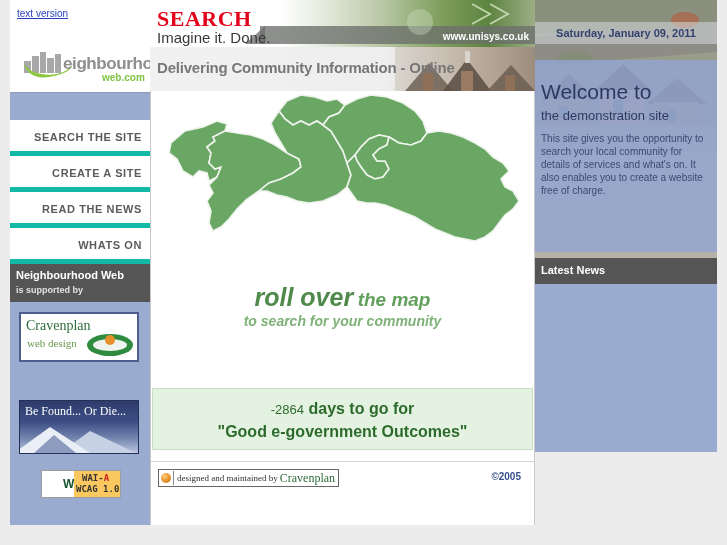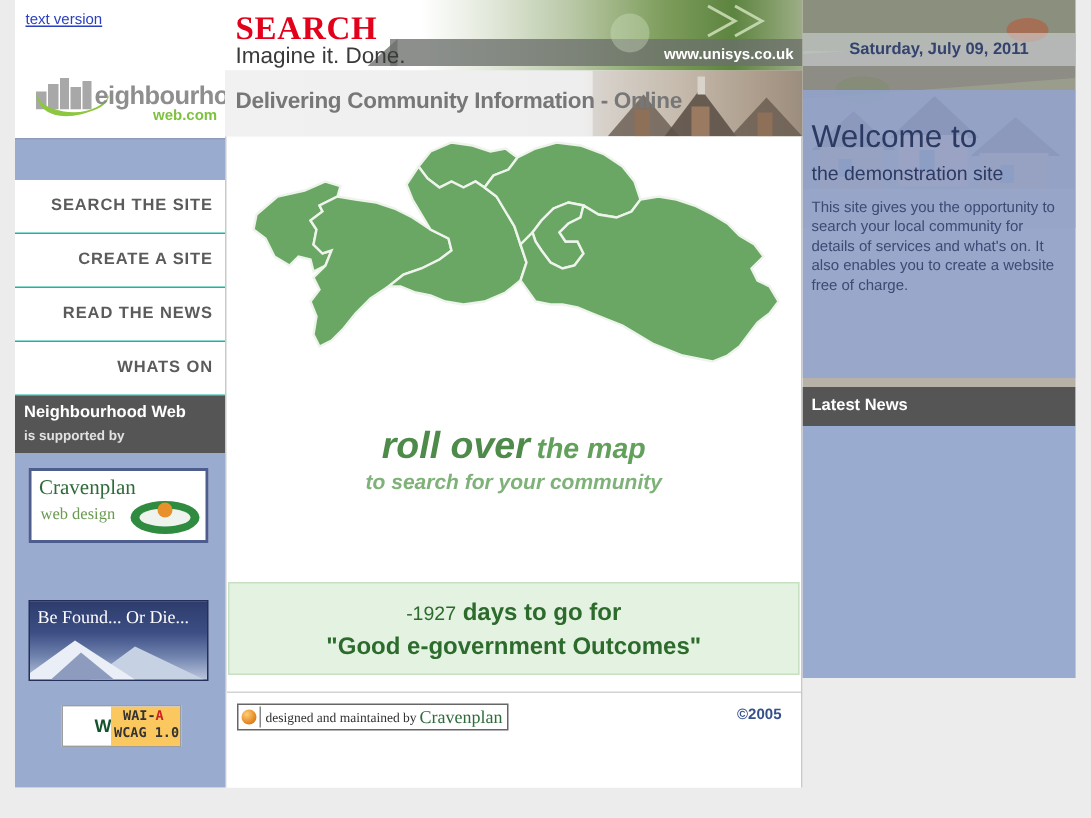--- a/index.html
+++ b/index.html
@@ -88,21 +88,21 @@
 
   #nav-menu {
     position: absolute;
     left: 0; top: 120px;
     width: 140px;
   }
   .nav-item {
     position: relative;
     height: 36px;
     background: #ffffff;
-    border-bottom: 1px solid #14b8a6;
+    border-bottom: 5px solid #14b8a6;
     box-sizing: border-box;
     cursor: pointer;
   }
   .nav-item .nav-label {
     position: absolute;
     right: 8px;
     top: 11px;
     font-size: 11px;
     font-weight: bold;
     color: #5b5b5b;
@@ -679,21 +679,21 @@
         <rect x="118" y="102" width="46" height="30" fill="#b08f78"></rect>
         <rect x="0" y="126" width="182" height="26" fill="#a8a79e"></rect>
         <rect x="24" y="106" width="9" height="12" fill="#6c7a86"></rect>
         <rect x="78" y="100" width="10" height="14" fill="#6c7a86"></rect>
         <rect x="132" y="110" width="9" height="12" fill="#6c7a86"></rect>
         <ellipse cx="150" cy="20" rx="14" ry="8" fill="#b85a3c" opacity="0.6"></ellipse>
         <ellipse cx="40" cy="60" rx="18" ry="9" fill="#7d8c6a" opacity="0.5"></ellipse>
       </svg>
     </div>
     <div id="right-date-scrim"></div>
-    <div id="right-date">Saturday, July 09, 2011</div>
+    <div id="right-date">Saturday, January 09, 2011</div>
 
     <div id="welcome-panel">
       <span id="welcome-title">Welcome to</span>
       <span id="welcome-sub">the demonstration site</span>
       <div id="welcome-body">This site gives you the opportunity to search your local community for details of services and what's on. It also enables you to create a website free of charge.</div>
     </div>
 
     <div id="latest-news-bar">
       <span id="latest-news-label">Latest News</span>
     </div>
@@ -717,21 +717,21 @@
     </div>
 
     <div id="rollover-line1">
       <span class="ro-bold">roll over</span>
       <span class="ro-light">the map</span>
     </div>
     <div id="rollover-line2">to search for your community</div>
 
     <div id="countdown-box">
       <div id="cd-line1">
-        <span id="cd-days">-1927</span>
+        <span id="cd-days">-2864</span>
         <span id="cd-bold">days to go for</span>
       </div>
       <div id="cd-line2">"Good e-government Outcomes"</div>
     </div>
 
     <div id="footer-strip">
       <div id="cravenplan-credit">
         <span class="credit-dot-cell">
           <span class="credit-dot"></span>
         </span>

